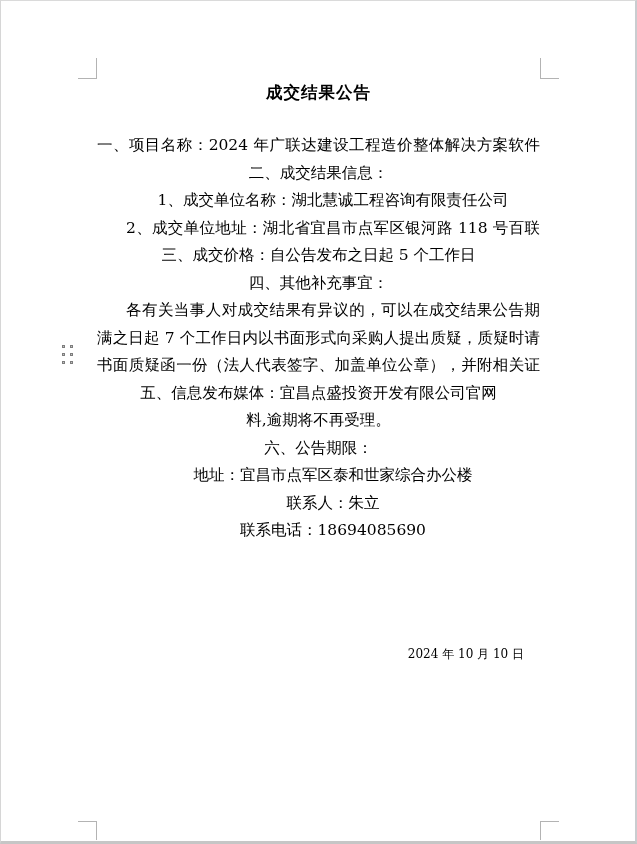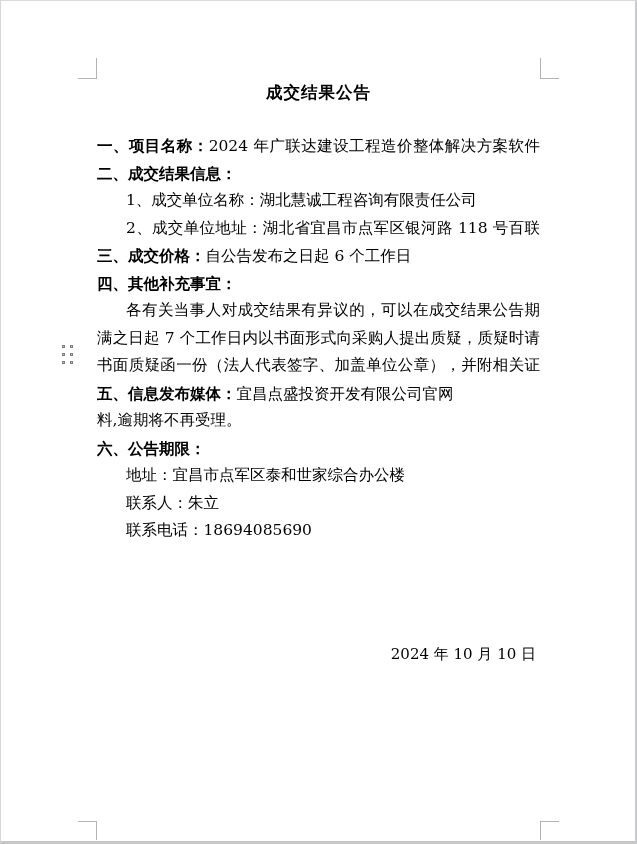--- a/index.html
+++ b/index.html
@@ -63,33 +63,34 @@
   .doc-body {
     position: absolute;
     left: 96px; top: 131px; width: 443px;
     font-size: 15.5px;
     line-height: 27.5px;
   }
   .line {
     height: 27.5px;
     overflow: hidden;
     white-space: nowrap;
+    text-align: center;
   }
   .line.fill {
     white-space: normal;
     text-align: justify;
     text-align-last: justify;
   }
   .line.indent { text-indent: 29px; }
-  .bold { font-weight: bold; }
+  .bold { font-weight: normal; }
   .date-line {
     position: absolute;
-    left: 92px; top: 640px; width: 443px;
+    left: 80px; top: 640px; width: 443px;
     text-align: right;
-    font-size: 15px;
+    font-size: 12px;
     line-height: 27.5px;
   }
 </style>
 </head>
 <body>
 
 <div class="page">
 
   <div class="crop tl"></div>
   <div class="crop tr"></div>
@@ -112,21 +113,21 @@
     <div class="line fill"><span class="bold">一、项目名称：</span><span>2024 年广联达建设工程造价整体解决方案软件服务</span></div>
 
     <div class="line"><span class="bold">二、成交结果信息：</span></div>
 
     <div class="line indent">1、成交单位名称：湖北慧诚工程咨询有限责任公司</div>
 
     <div class="line indent fill">2、成交单位地址：湖北省宜昌市点军区银河路 118 号百联慧谷</div>
 
 
 
-    <div class="line"><span class="bold">三、成交价格：</span><span>自公告发布之日起 6 个工作日</span></div>
+    <div class="line"><span class="bold">三、成交价格：</span><span>自公告发布之日起 5 个工作日</span></div>
 
     <div class="line"><span class="bold">四、其他补充事宜：</span></div>
 
     <div class="line indent fill">各有关当事人对成交结果有异议的，可以在成交结果公告期限届</div>
 
     <div class="line fill">满之日起 7 个工作日内以书面形式向采购人提出质疑，质疑时请提交</div>
 
     <div class="line fill">书面质疑函一份（法人代表签字、加盖单位公章），并附相关证据材</div>
 
     <div class="line"><span class="bold">五、信息发布媒体：</span><span>宜昌点盛投资开发有限公司官网</span></div>

